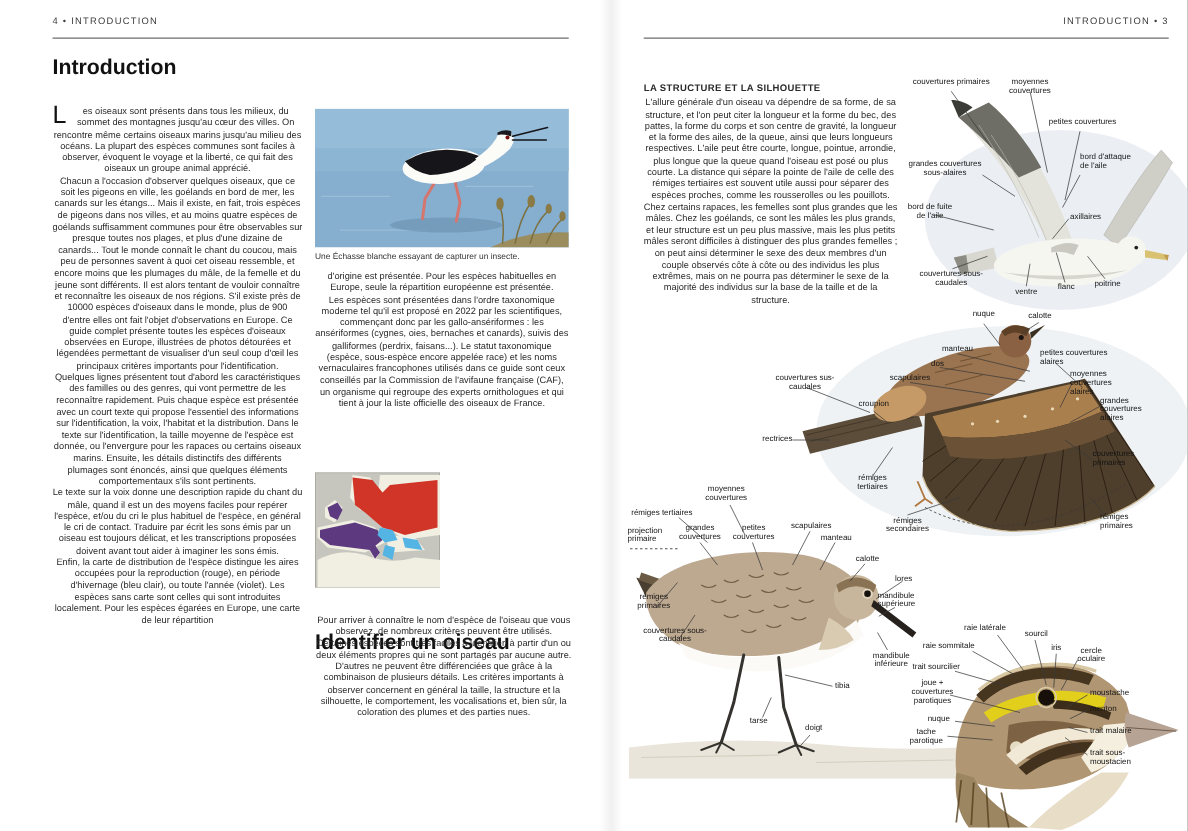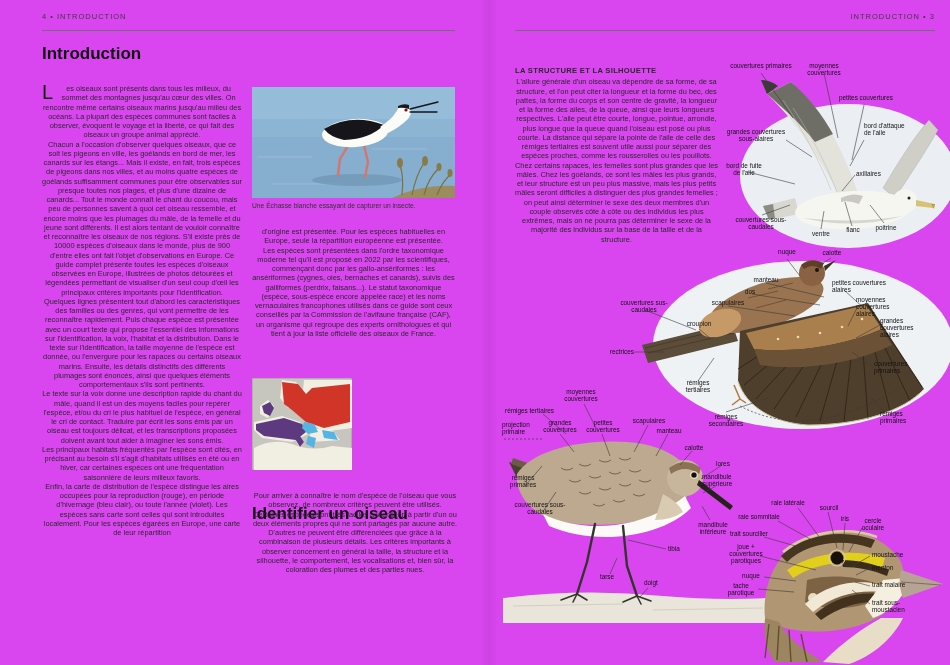--- a/index.html
+++ b/index.html
@@ -1,18 +1,18 @@
 <!DOCTYPE html>
 <html><head>
 <meta charset="utf-8">
 <style>
   * { margin:0; padding:0; box-sizing:border-box; }
   html,body { background:#9a9a9a; }
   .spread {
-    position:relative; width:950px; height:665px; background:#d946ef;
+    position:relative; width:950px; height:665px; background:#ffffff;
     font-family:"Liberation Sans", sans-serif; color:#222; overflow:hidden;
     margin:0 auto;
   }
   .gutter { position:absolute; left:480px; top:0; width:18px; height:665px;
     background:linear-gradient(90deg, rgba(0,0,0,0) 0%, rgba(0,0,0,0.06) 50%, rgba(0,0,0,0) 100%); }
   .runhead { position:absolute; top:12px; font-size:7.5px; letter-spacing:1px; color:#3c3c3c; }
   .rule { position:absolute; top:30px; height:1px; background:#6e6e6e; }
   .pagetitle { position:absolute; left:42px; top:44px; font-size:17px; font-weight:bold; color:#111; }
   .body-text { position:absolute; font-size:7.4px; line-height:1.25; color:#2a2a2a; }
   .body-text p { margin:0;text-align:center; }
@@ -37,21 +37,20 @@
 
   <div class="runhead" style="left:42px;">4 • INTRODUCTION</div>
   <div class="rule" style="left:42px; width:413px;"></div>
   <div class="pagetitle">Introduction</div>
 
   <div class="body-text" style="left:42px; top:84px; width:200px; height:556px; overflow:hidden;">
     <p class="dropcap">Les oiseaux sont présents dans tous les milieux, du sommet des montagnes jusqu'au cœur des villes. On rencontre même certains oiseaux marins jusqu'au milieu des océans. La plupart des espèces communes sont faciles à observer, évoquent le voyage et la liberté, ce qui fait des oiseaux un groupe animal apprécié.</p>
     <p>Chacun a l'occasion d'observer quelques oiseaux, que ce soit les pigeons en ville, les goélands en bord de mer, les canards sur les étangs... Mais il existe, en fait, trois espèces de pigeons dans nos villes, et au moins quatre espèces de goélands suffisamment communes pour être observables sur presque toutes nos plages, et plus d'une dizaine de canards... Tout le monde connaît le chant du coucou, mais peu de personnes savent à quoi cet oiseau ressemble, et encore moins que les plumages du mâle, de la femelle et du jeune sont différents. Il est alors tentant de vouloir connaître et reconnaître les oiseaux de nos régions. S'il existe près de 10000 espèces d'oiseaux dans le monde, plus de 900 d'entre elles ont fait l'objet d'observations en Europe. Ce guide complet présente toutes les espèces d'oiseaux observées en Europe, illustrées de photos détourées et légendées permettant de visualiser d'un seul coup d'œil les principaux critères importants pour l'identification.</p>
     <p>Quelques lignes présentent tout d'abord les caractéristiques des familles ou des genres, qui vont permettre de les reconnaître rapidement. Puis chaque espèce est présentée avec un court texte qui propose l'essentiel des informations sur l'identification, la voix, l'habitat et la distribution. Dans le texte sur l'identification, la taille moyenne de l'espèce est donnée, ou l'envergure pour les rapaces ou certains oiseaux marins. Ensuite, les détails distinctifs des différents plumages sont énoncés, ainsi que quelques éléments comportementaux s'ils sont pertinents.</p>
     <p>Le texte sur la voix donne une description rapide du chant du mâle, quand il est un des moyens faciles pour repérer l'espèce, et/ou du cri le plus habituel de l'espèce, en général le cri de contact. Traduire par écrit les sons émis par un oiseau est toujours délicat, et les transcriptions proposées doivent avant tout aider à imaginer les sons émis.</p>
-    <p>Les principaux habitats fréquentés par l'espèce sont cités, en précisant au besoin s'il s'agit d'habitats utilisés en été ou en hiver, car certaines espèces ont une fréquentation saisonnière de leurs milieux favoris.</p>
     <p>Enfin, la carte de distribution de l'espèce distingue les aires occupées pour la reproduction (rouge), en période d'hivernage (bleu clair), ou toute l'année (violet). Les espèces sans carte sont celles qui sont introduites localement. Pour les espèces égarées en Europe, une carte de leur répartition</p>
   </div>
 
   <svg class="abs" style="left:252px; top:87px;" width="203" height="111" viewBox="0 0 203 111">
     <rect width="203" height="111" fill="#85aecf"></rect>
     <rect width="203" height="32" fill="#95bcd9"></rect>
     <rect y="32" width="203" height="18" fill="#8cb4d3"></rect>
     <g stroke="#a9c8de" stroke-width="1" opacity="0.6">
       <line x1="5" y1="70" x2="60" y2="70"></line>
         <line x1="120" y1="62" x2="175" y2="62"></line>
@@ -81,21 +80,21 @@
     </g>
     <g fill="#8a7a46">
       <ellipse cx="148" cy="76" rx="3" ry="5"></ellipse>
         <ellipse cx="173" cy="74" rx="3" ry="5"></ellipse>
         <ellipse cx="187" cy="80" rx="2.5" ry="4"></ellipse>
         <ellipse cx="198" cy="86" rx="2.5" ry="4"></ellipse>
     </g>
   </svg>
   <div class="caption" style="left:252px; top:202px; width:203px;">Une Échasse blanche essayant de capturer un insecte.</div>
 
-  <div class="body-text" style="left:252px; top:227px; width:203px;">
+  <div class="body-text" style="left:252px; top:216px; width:203px;">
     <p>d'origine est présentée. Pour les espèces habituelles en Europe, seule la répartition européenne est présentée.</p>
     <p>Les espèces sont présentées dans l'ordre taxonomique moderne tel qu'il est proposé en 2022 par les scientifiques, commençant donc par les gallo-ansériformes : les ansériformes (cygnes, oies, bernaches et canards), suivis des galliformes (perdrix, faisans...). Le statut taxonomique (espèce, sous-espèce encore appelée race) et les noms vernaculaires francophones utilisés dans ce guide sont ceux conseillés par la Commission de l'avifaune française (CAF), un organisme qui regroupe des experts ornithologues et qui tient à jour la liste officielle des oiseaux de France.</p>
   </div>
 
   <svg class="abs" style="left:252px; top:378px;" width="100" height="92" viewBox="0 0 100 92">
     <rect width="100" height="92" fill="#c6c6bf" stroke="#99998f" stroke-width="1"></rect>
     <path d="M2,70 Q20,60 40,66 Q60,74 80,68 L100,70 L100,92 L2,92 Z" fill="#f1eee2"></path>
     <path d="M30,2 L44,4 L52,14 L46,26 L36,30 L28,20 Z" fill="#f1eee2"></path>
     <path d="M52,2 L100,2 L100,50 L70,54 L55,40 L50,20 Z" fill="#f1eee2"></path>
     <path d="M8,28 L16,22 L22,28 L16,40 L8,36 Z" fill="#f1eee2"></path>

